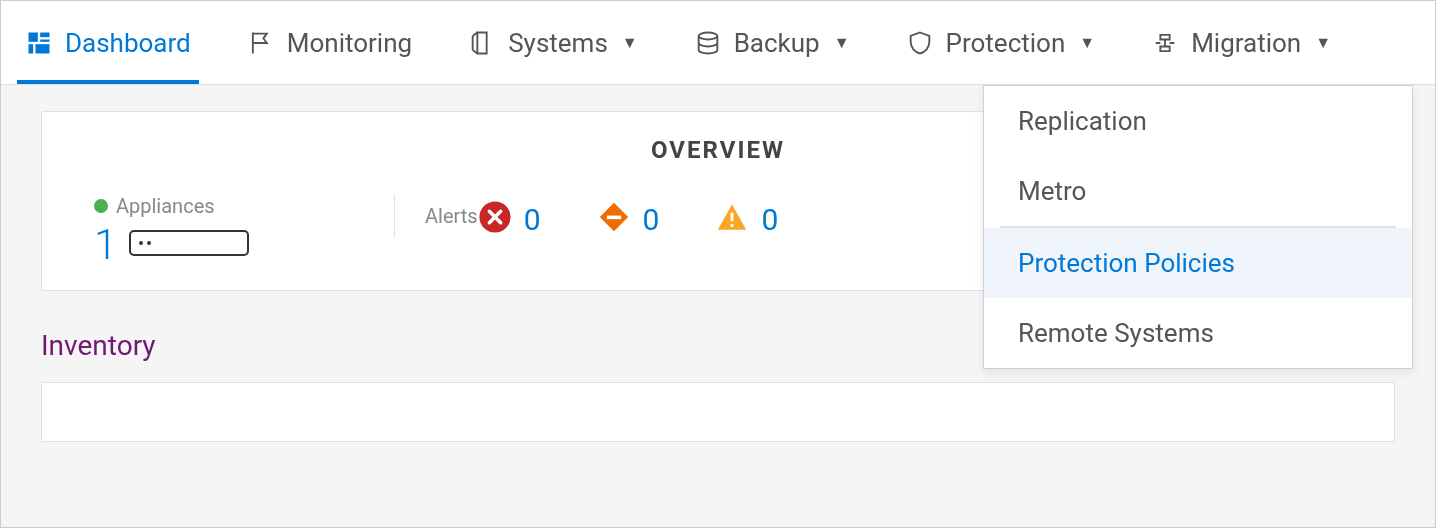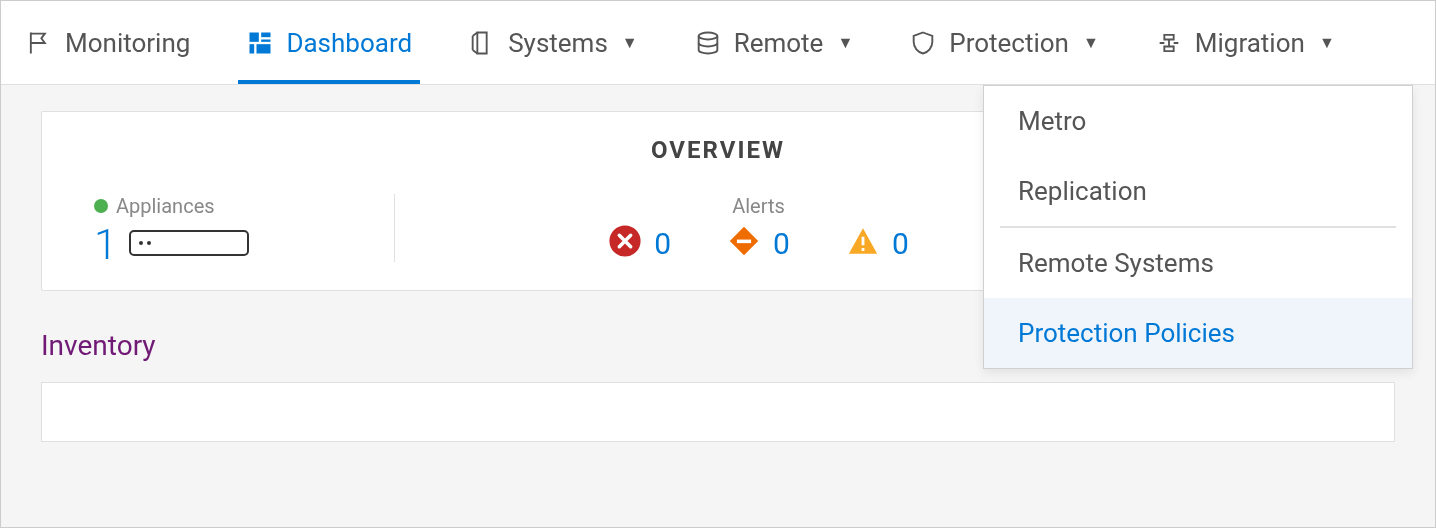--- a/index.html
+++ b/index.html
@@ -65,21 +65,21 @@
       margin-bottom: 30px;
     }
     .overview-row {
       display: flex;
       align-items: flex-start;
     }
     .ov-section {
       padding: 0 30px;
     }
     .ov-section.first { border-left: none; padding-left: 0; flex: 0 0 300px;}
-    .ov-section.sep { border-left: 1px solid #e0e0e0; flex: 1; display:flex; flex-direction:column; align-items:center;}
+    .ov-section.sep { border-left: 1px solid #e0e0e0; flex: 1; display:flex; flex-direction:row; align-items:center;}
     .ov-section.third { border-left: 1px solid #e0e0e0; flex: 0 0 220px; }
 
     .status-dot { width: 14px; height: 14px; border-radius: 50%; background: #4caf50; display: inline-block; margin-right: 8px;}
     .ov-label { color: #888; font-size: 20px;}
     .ov-row1 { display:flex; align-items:center; margin-bottom: 6px;}
     .ov-big { color: #0079d6; font-size: 42px; font-weight: 300; margin-right: 12px; line-height:1;}
     .appliance-row { display:flex; align-items:center; }
 
     .alerts-row { display:flex; gap: 56px; margin-top: 6px;}
     .alert-item { display:flex; align-items:center; gap: 12px;}
@@ -116,60 +116,60 @@
     .dd-item.highlight {
       background: #f0f5fb;
       color: #0079d6;
     }
     .dd-sep { height:1px; background:#e0e0e0; margin: 0 16px; }
   </style>
 </head>
 <body>
 
 <div class="topnav">
-  <div class="nav-item">
-    <span class="nav-icon">
-      <svg width="28" height="28" viewBox="0 0 24 24" fill="none" stroke="#555" stroke-width="1.6">
-          <path d="M5 3v18"></path>
-          <path d="M5 4h12l-3 4 3 4H5"></path>
-        </svg>
-    </span>
-    <span>Monitoring</span>
-  </div>
   <div class="nav-item active">
     <span class="nav-icon">
       <svg width="28" height="28" viewBox="0 0 24 24">
           <rect x="3" y="3" width="8" height="8" fill="#0079d6"></rect>
           <rect x="13" y="3" width="8" height="4" fill="#0079d6"></rect>
           <rect x="13" y="9" width="8" height="2" fill="#0079d6"></rect>
           <rect x="3" y="13" width="4" height="8" fill="#0079d6"></rect>
           <rect x="9" y="13" width="12" height="8" fill="#0079d6"></rect>
         </svg>
     </span>
     <span>Dashboard</span>
   </div>
   <div class="nav-item">
     <span class="nav-icon">
       <svg width="28" height="28" viewBox="0 0 24 24" fill="none" stroke="#555" stroke-width="1.6">
+          <path d="M5 3v18"></path>
+          <path d="M5 4h12l-3 4 3 4H5"></path>
+        </svg>
+    </span>
+    <span>Monitoring</span>
+  </div>
+  <div class="nav-item">
+    <span class="nav-icon">
+      <svg width="28" height="28" viewBox="0 0 24 24" fill="none" stroke="#555" stroke-width="1.6">
           <path d="M8 3h8v18H8z"></path>
           <path d="M4 6l4-3M4 18l4 3M4 6v12"></path>
         </svg>
     </span>
     <span>Systems</span>
     <span class="caret">▼</span>
   </div>
   <div class="nav-item">
     <span class="nav-icon">
       <svg width="28" height="28" viewBox="0 0 24 24" fill="none" stroke="#555" stroke-width="1.6">
           <ellipse cx="12" cy="6" rx="8" ry="3"></ellipse>
           <path d="M4 6v12c0 1.7 3.6 3 8 3s8-1.3 8-3V6"></path>
           <path d="M4 12c0 1.7 3.6 3 8 3s8-1.3 8-3"></path>
         </svg>
     </span>
-    <span>Remote</span>
+    <span>Backup</span>
     <span class="caret">▼</span>
   </div>
   <div class="nav-item">
     <span class="nav-icon">
       <svg width="28" height="28" viewBox="0 0 24 24" fill="none" stroke="#555" stroke-width="1.6">
           <path d="M12 3l8 3v5c0 5-3.5 9-8 10-4.5-1-8-5-8-10V6l8-3z"></path>
         </svg>
     </span>
     <span>Protection</span>
     <span class="caret">▼</span>
@@ -242,21 +242,21 @@
         </div>
       </div>
       <div class="ov-section third"></div>
     </div>
   </div>
 
   <div class="section-heading">Inventory</div>
   <div class="inv-card"></div>
 
   <div class="dropdown">
+    <div class="dd-item">Replication</div>
     <div class="dd-item">Metro</div>
-    <div class="dd-item">Replication</div>
     <div class="dd-sep"></div>
     <div class="dd-sep"></div>
+    <div class="dd-item highlight">Protection Policies</div>
     <div class="dd-item">Remote Systems</div>
-    <div class="dd-item highlight">Protection Policies</div>
   </div>
 
 </div>
 
 </body></html>

